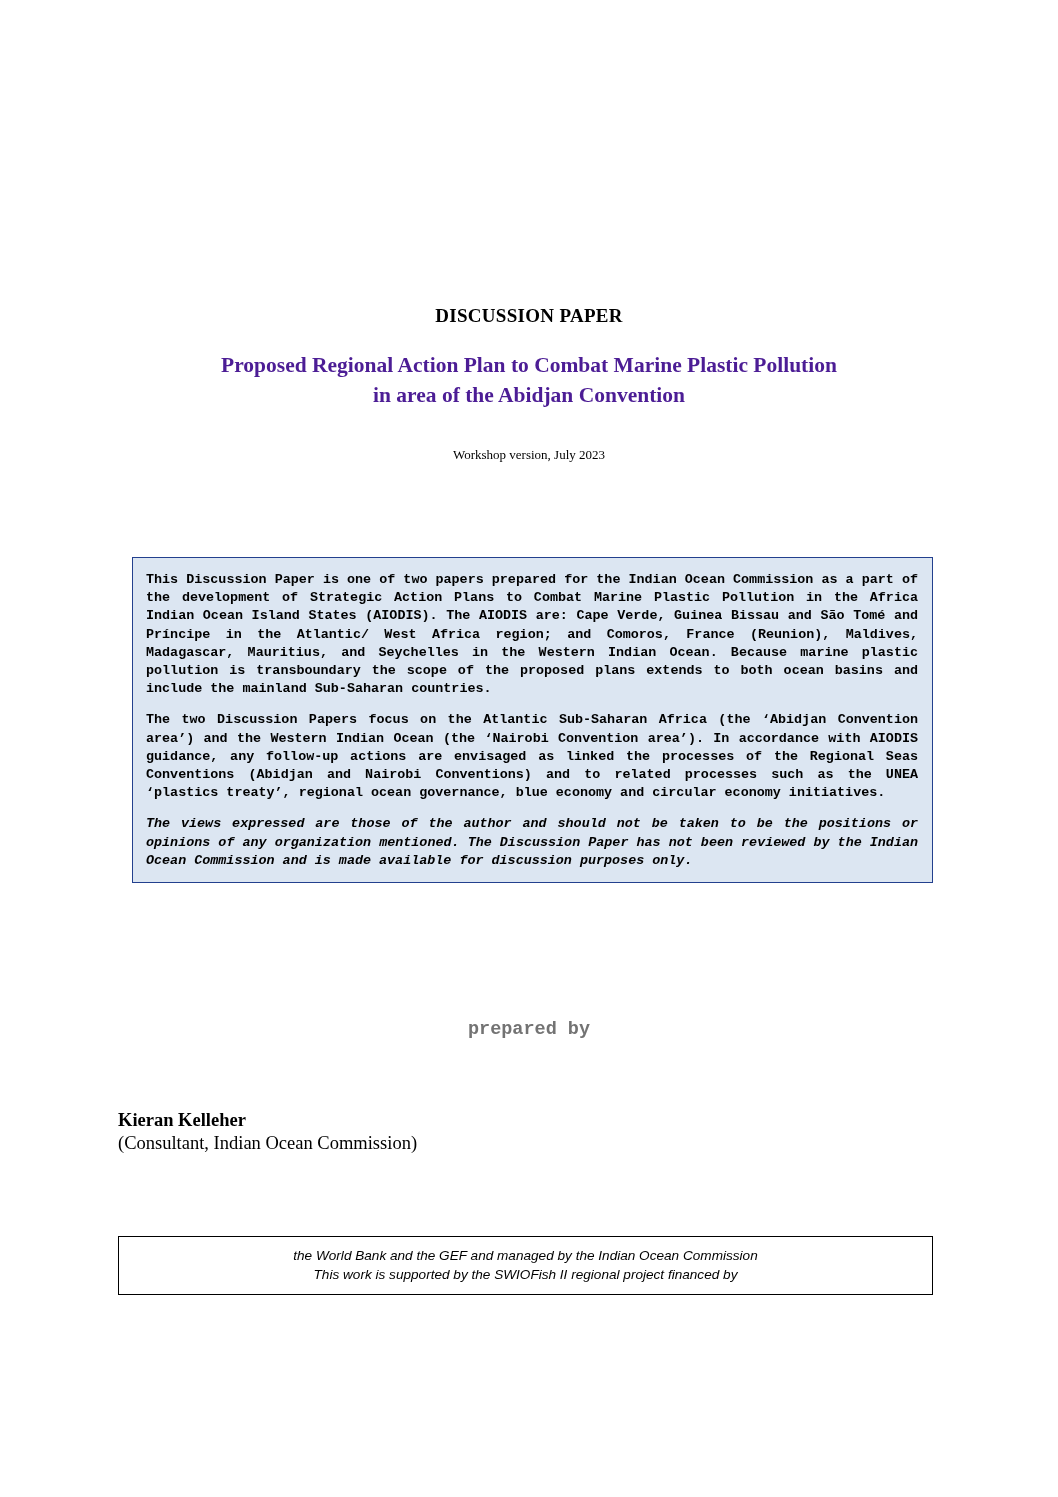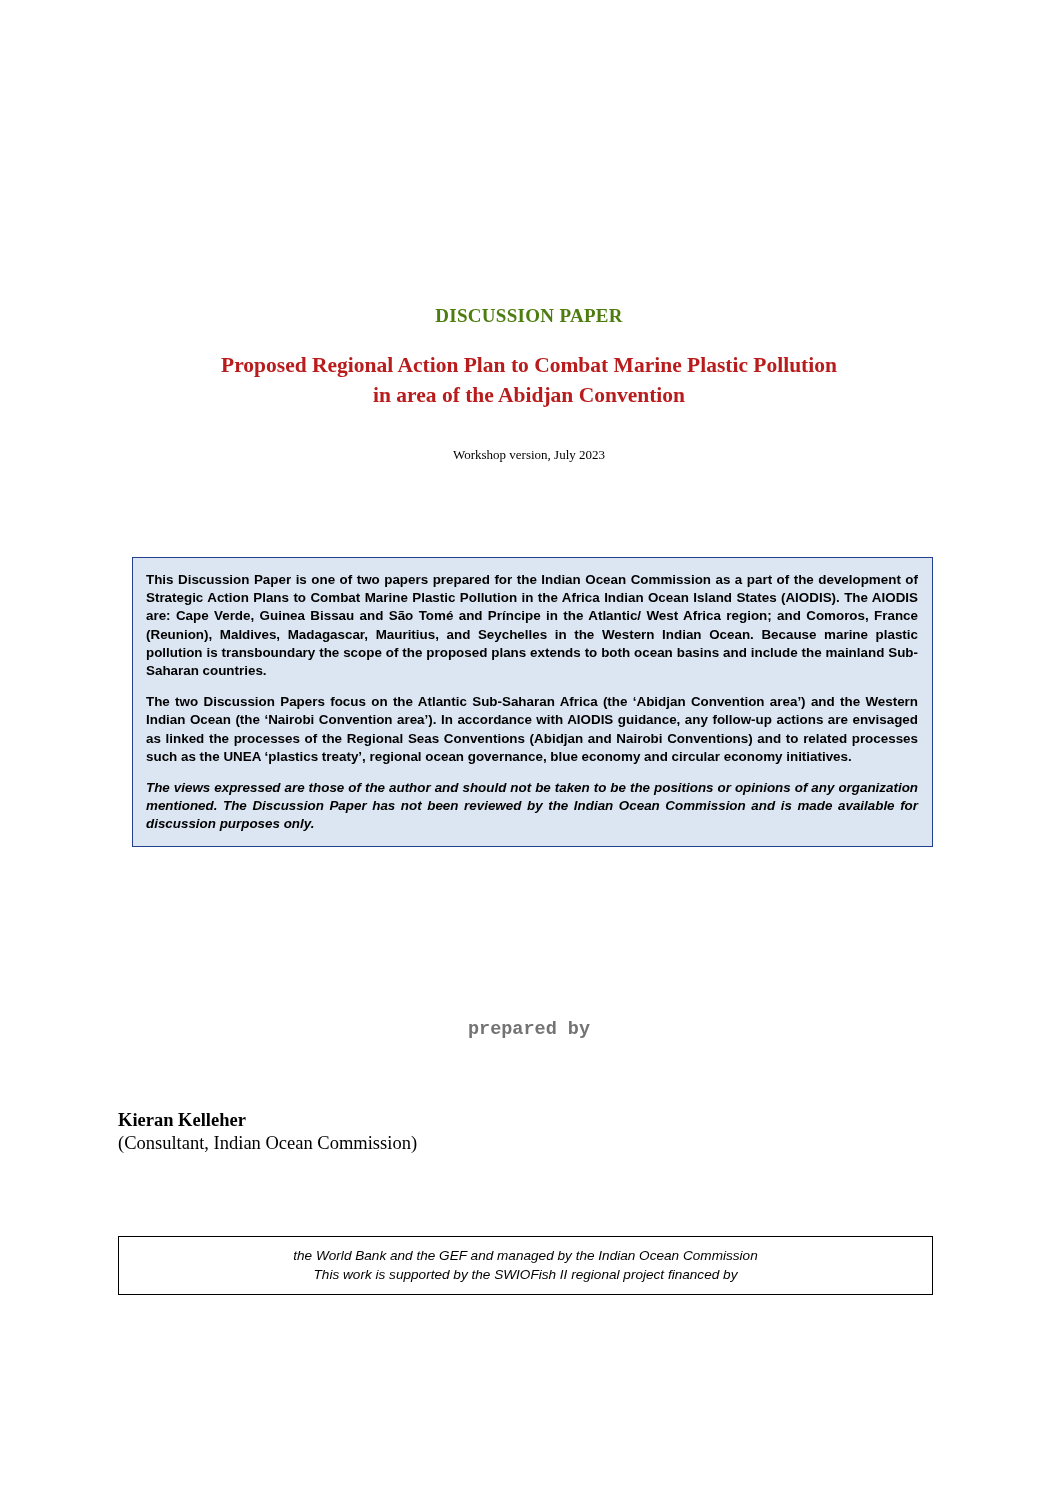--- a/index.html
+++ b/index.html
@@ -29,33 +29,33 @@
   .doc-type {
     position: absolute;
     top: 305px;
     left: 0;
     right: 0;
     text-align: center;
     font-family: "Liberation Serif", serif;
     font-weight: bold;
     font-size: 19px;
     letter-spacing: 0.3px;
-    color: #4d7c0f;
+    color: #000000;
   }
   .doc-title {
     position: absolute;
     top: 350px;
     left: 0;
     right: 0;
     text-align: center;
     font-family: "Liberation Serif", serif;
     font-weight: bold;
     font-size: 21.5px;
     line-height: 30px;
-    color: #b91c1c;
+    color: #4c1d95;
   }
   .doc-title .line2 {
     display: block;
     text-align: center;
   }
   .doc-version {
     position: absolute;
     top: 447px;
     left: 0;
     right: 0;
@@ -69,21 +69,21 @@
     top: 557px;
     left: 14px;
     right: 7px;
     border: 1px solid #23408e;
     background: #dce6f2;
     box-sizing: border-box;
     padding: 13px 14px 12px 13px;
   }
   .abstract-box p {
     margin: 0 0 13px 0;
-    font-family: Liberation Sans, sans-serif;
+    font-family: Liberation Mono, monospace;
     font-size: 13.4px;
     line-height: 18.2px;
     font-weight: bold;
     color: #000000;
     text-align: justify;
   }
   .abstract-box p:last-child {
     margin-bottom: 0;
   }
   .abstract-box p.italic {

